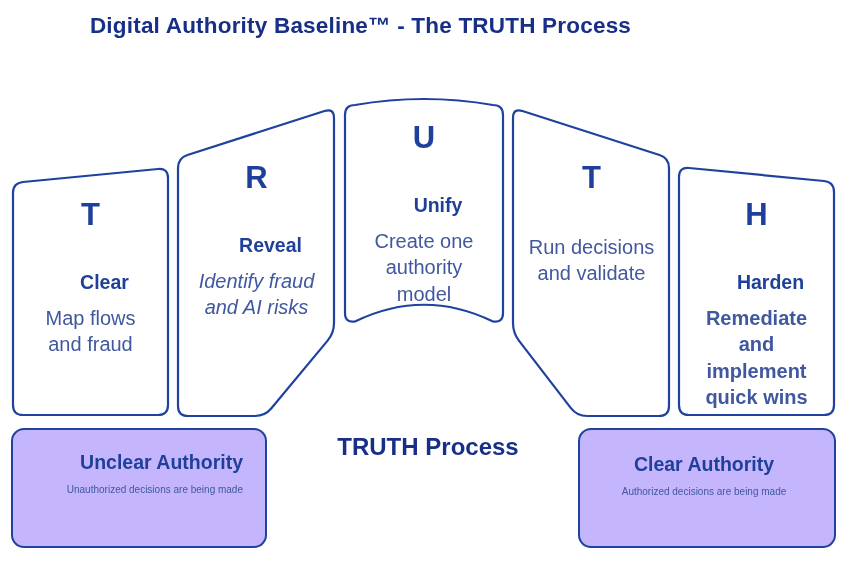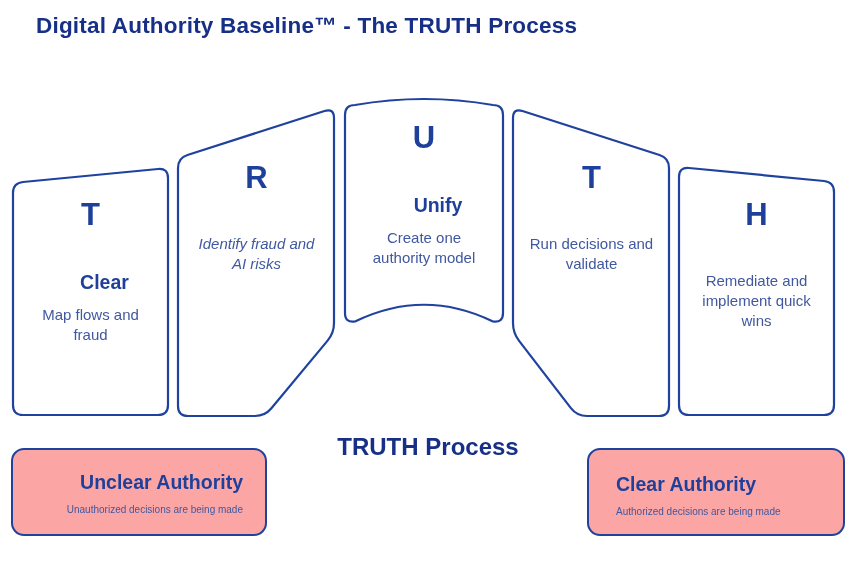--- a/index.html
+++ b/index.html
@@ -12,21 +12,21 @@
   html,body{background:#ffffff;}
   body{font-family:"Liberation Sans","DejaVu Sans",sans-serif;}
   .canvas{
     position:relative;
     width:856px;height:561px;
     background:#ffffff;
     overflow:hidden;
   }
   .title{
     position:absolute;top:13px;left:0;width:685px;
-    text-align:left;
+    text-align:center;
     font-size:22.5px;font-weight:bold;
     color:var(--navy);
     letter-spacing:.2px;
     padding-left:36px;
   }
   svg.shapes{position:absolute;left:0;top:0;}
   .panel-text{
     position:absolute;
     text-align:center;
     pointer-events:none;
@@ -39,37 +39,37 @@
   }
   .panel-text .pname{
     display:block;
     font-size:19.5px;line-height:22px;font-weight:bold;
     color:var(--royal);
     margin-bottom:9px;
     padding-left:28px;
   }
   .panel-text .pdesc{
     display:block;
-    font-size:15px;line-height:1.32;
+    font-size:20px;line-height:1.32;
     color:var(--body-blue);
     margin:12px auto;
   }
   .pt-1{left:13px;top:198px;width:155px;}
   .pt-2{left:178px;top:161px;width:157px;}
   .pt-3{left:345px;top:121px;width:158px;}
   .pt-4{left:513px;top:161px;width:157px;}
   .pt-5{left:679px;top:198px;width:155px;}
   .pt-1 .pdesc{width:127px;}
   .pt-2 .pdesc{width:133px;font-style:italic;}
   .pt-3 .pdesc{width:120px;}
   .pt-4 .pdesc{width:133px;}
-  .pt-5 .pdesc{width:125px;}
+  .pt-5 .pdesc{width:125px;font-weight:bold;}
   .outcome-box{
-    position:absolute;top:448px;height:88px;
-    background:#fca5a5;
+    position:absolute;top:428px;height:120px;
+    background:#c4b5fd;
     border:2px solid var(--border);
     border-radius:13px;
   }
   .outcome-box .bhead{
     display:block;
     font-size:19.5px;font-weight:bold;line-height:23px;
     color:var(--royal);
     margin-bottom:9px;
   }
   .outcome-box .bdesc{
@@ -77,23 +77,22 @@
     font-size:10px;line-height:1.35;
     color:var(--body-blue);
   }
   .box-left{
     left:11px;width:256px;
     text-align:right;
     padding:21px 22px 0 22px;
   }
   .box-right{
     left:578px;width:258px;
-    text-align:left;
+    text-align:center;
     padding:23px 33px 0 27px;
-    margin-left:9px;
   }
   .truth-label{
     position:absolute;left:300px;top:433px;width:256px;
     text-align:center;
     font-size:24px;font-weight:bold;
     color:var(--navy);
   }
 </style>
 </head>
 <body>
@@ -113,36 +112,38 @@
   </svg>
 
   <div class="panel-text pt-1">
     <span class="letter">T</span>
     <span class="pname">Clear</span>
     <span class="pdesc">Map flows and fraud</span>
   </div>
 
   <div class="panel-text pt-2">
     <span class="letter">R</span>
+    <span class="pname">Reveal</span>
     <span class="pdesc">Identify fraud and AI risks</span>
   </div>
 
   <div class="panel-text pt-3">
     <span class="letter">U</span>
     <span class="pname">Unify</span>
     <span class="pdesc">Create one authority model</span>
   </div>
 
   <div class="panel-text pt-4">
     <span class="letter">T</span>
     <span class="pdesc">Run decisions and validate</span>
   </div>
 
   <div class="panel-text pt-5">
     <span class="letter">H</span>
+    <span class="pname">Harden</span>
     <span class="pdesc">Remediate and implement quick wins</span>
   </div>
 
   <div class="outcome-box box-left">
     <span class="bhead">Unclear Authority</span>
     <span class="bdesc">Unauthorized decisions are being made</span>
   </div>
 
   <div class="truth-label">TRUTH Process</div>
 

